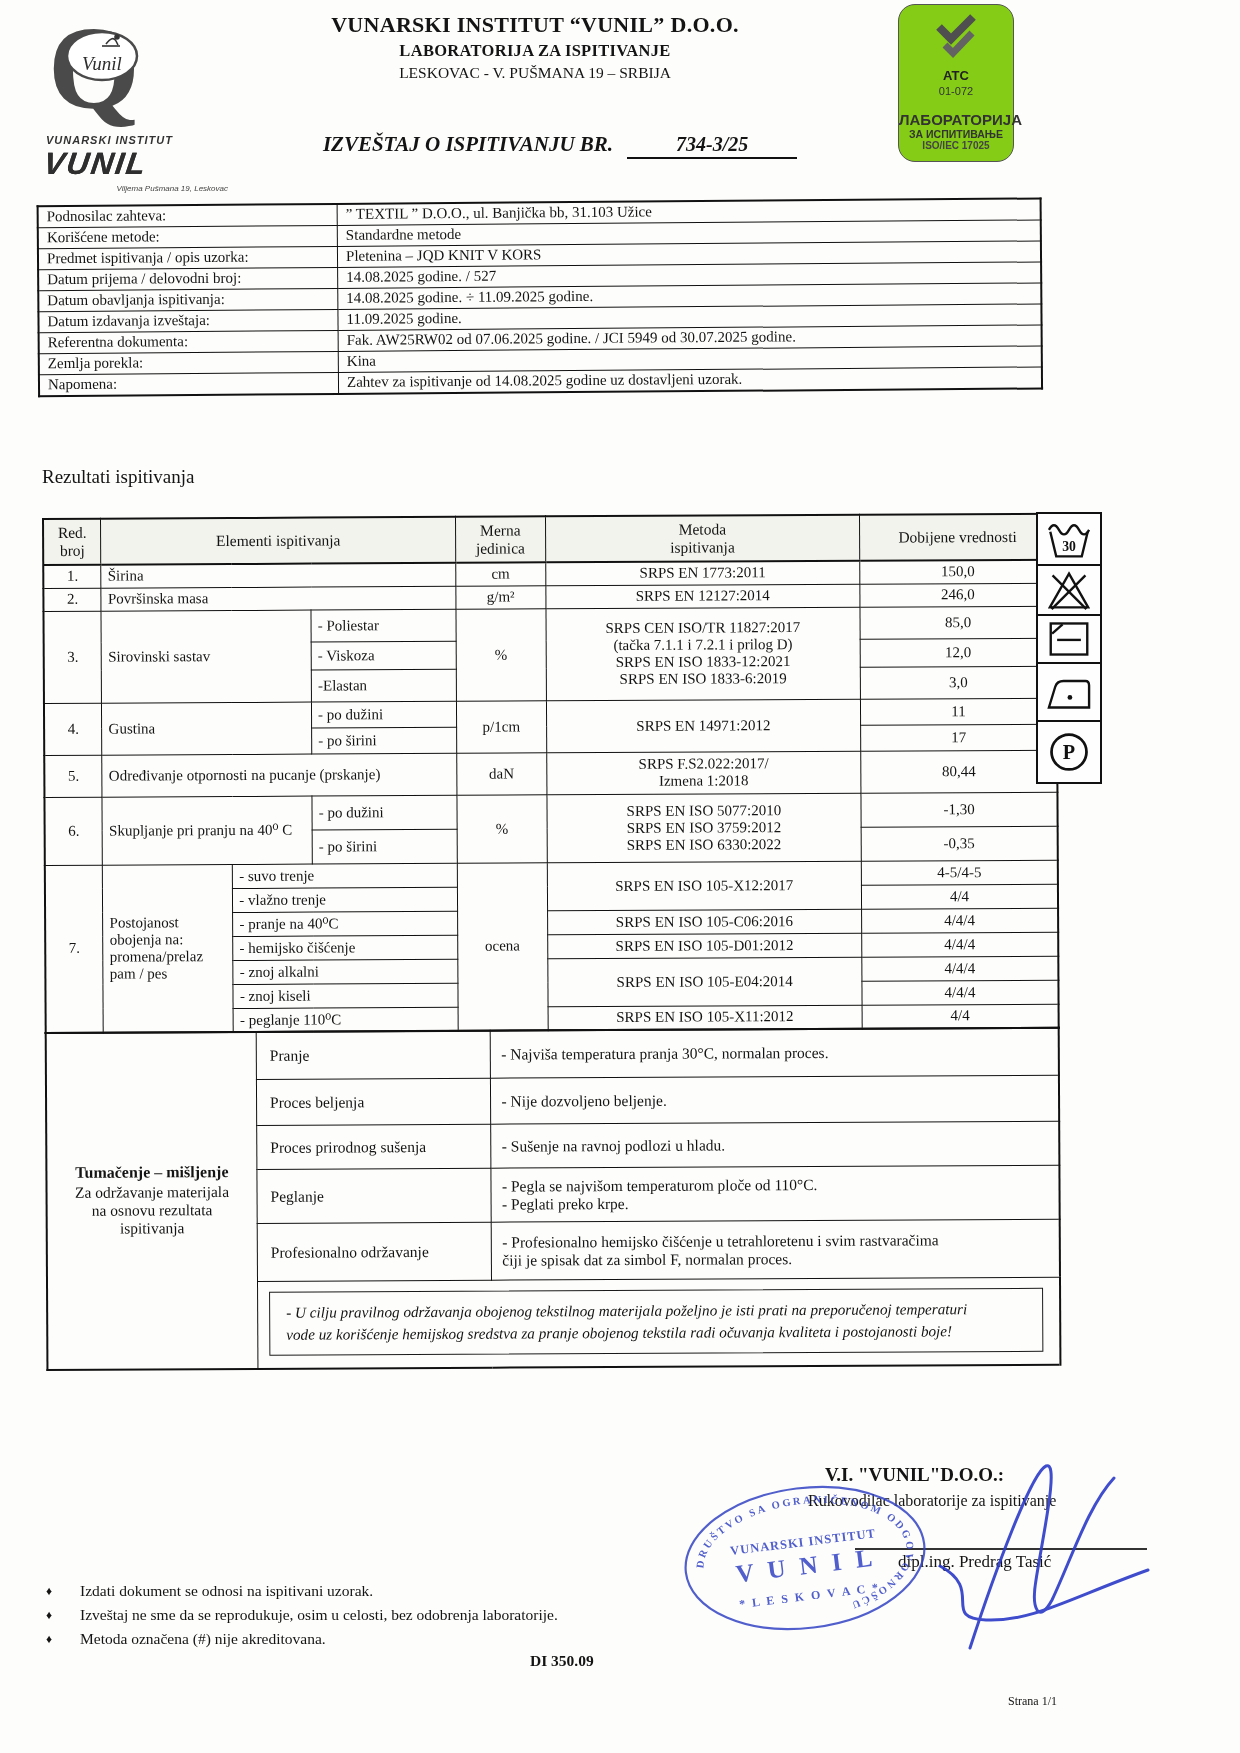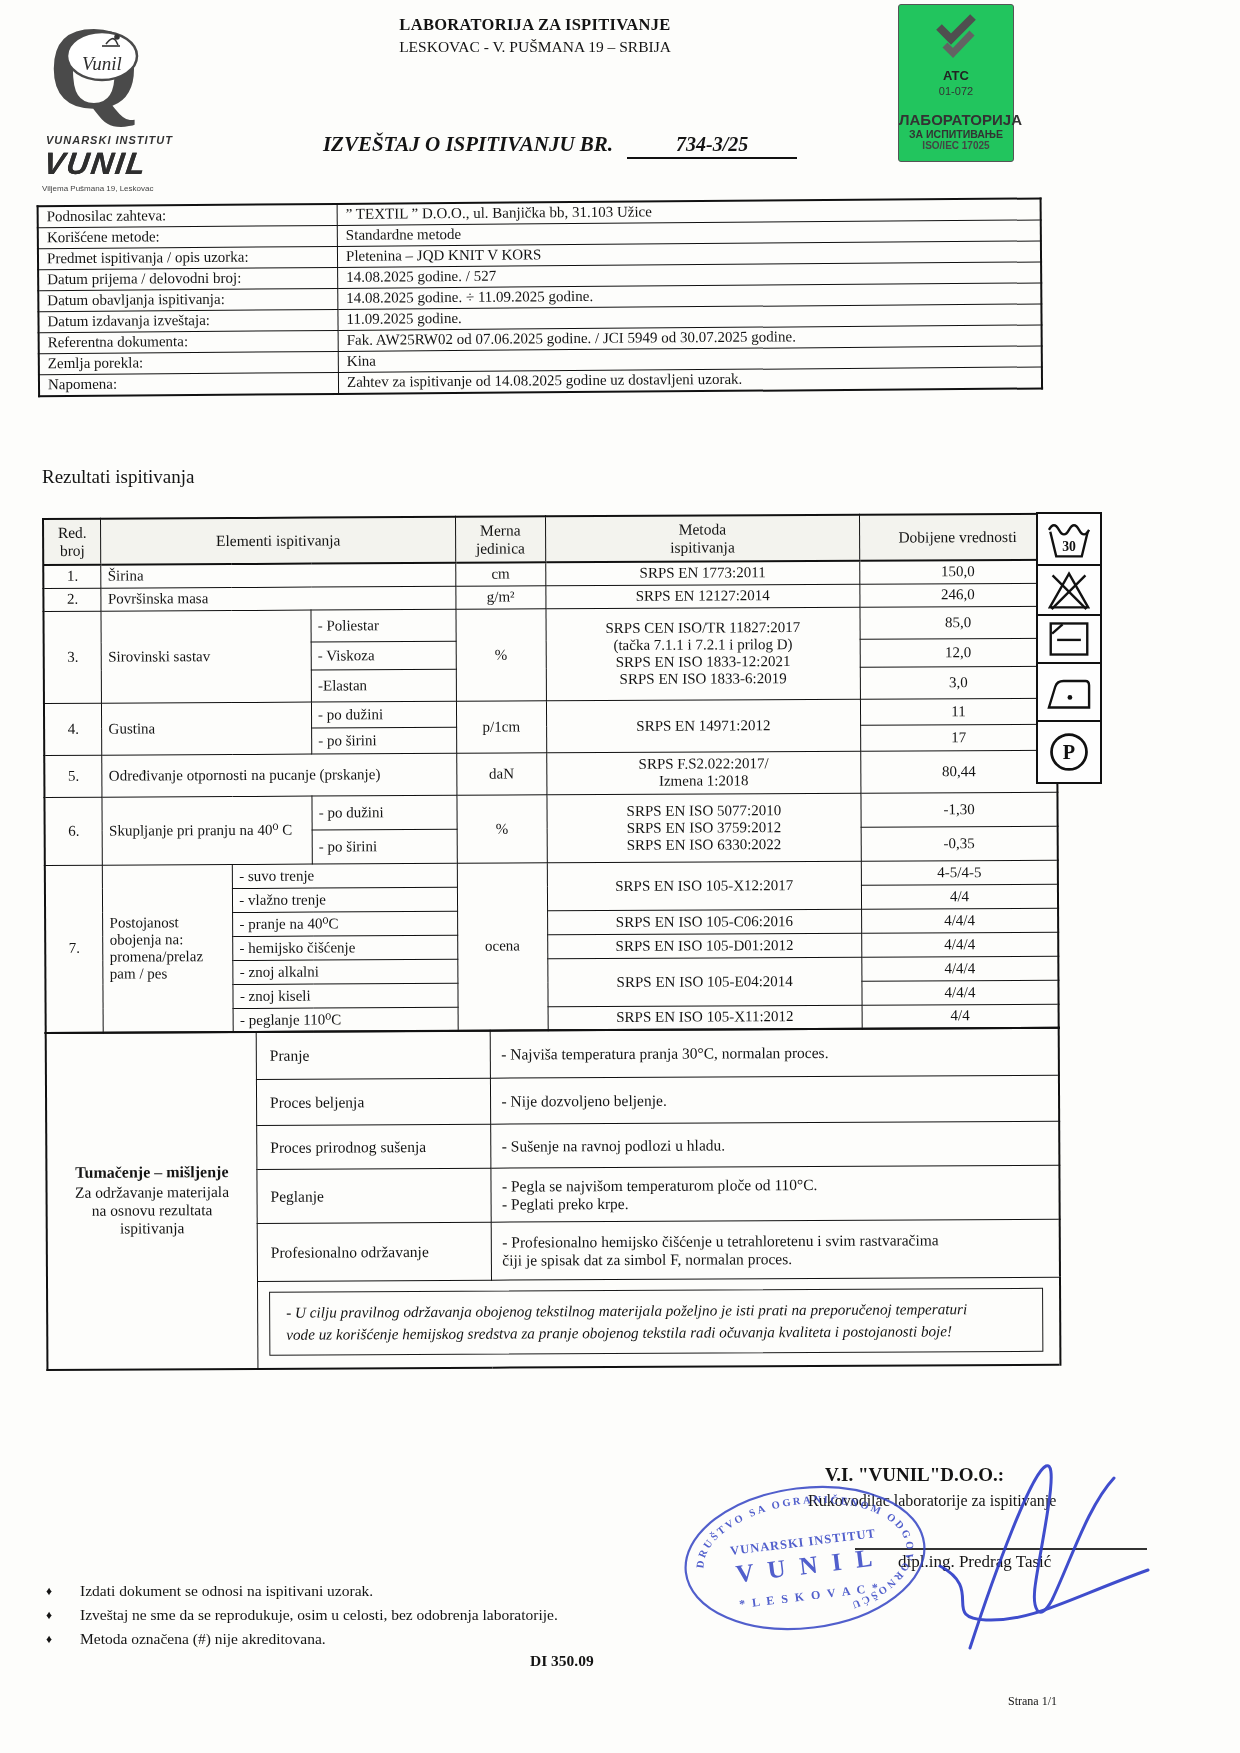--- a/index.html
+++ b/index.html
@@ -7,33 +7,33 @@
        font-family:"Liberation Serif","DejaVu Serif",serif;color:#141414;}
   .abs{position:absolute;}
   .pre{white-space:pre-line;}
   
   #hdr-left{left:38px;top:8px;width:190px;}
   #hdr-left .inst{font-family:"Liberation Sans",sans-serif;font-weight:bold;font-style:italic;
       font-size:11px;letter-spacing:1px;color:#333;margin:2px 0 0 8px;}
   #hdr-left .brand{font-family:"Liberation Sans",sans-serif;font-weight:900;font-style:italic;
       font-size:31px;letter-spacing:2px;color:#2e2e2e;transform:skewX(-8deg);margin:0 0 0 6px;
       text-shadow:0 0 .5px #2e2e2e;}
-  #hdr-left .addr{font-family:"Liberation Sans",sans-serif;font-size:8px;
-      color:#444;margin:2px 0 0 4px;}
+  #hdr-left .addr{font-family:"Liberation Sans",sans-serif;font-size:8px;font-style:italic;
+      color:#444;margin:2px 0 0 4px;text-align:right;}
   #hdr-center{left:255px;top:12px;width:560px;text-align:center;}
   .co-name{font-size:22px;font-weight:bold;letter-spacing:.3px;}
   .co-lab{font-size:16.5px;font-weight:bold;margin-top:3px;letter-spacing:.3px;}
   .co-addr{font-size:15.5px;margin-top:3px;}
   .co-tel{font-size:15.5px;margin-top:2px;}
   #rep-title{left:250px;top:132px;width:620px;text-align:center;font-size:21px;font-weight:bold;
       font-style:italic;}
   #rep-num{display:inline-block;border-bottom:2.3px solid #111;min-width:150px;padding:0 10px 1px;
       margin-left:14px;font-size:20px;}
-  #atc{left:898px;top:4px;width:114px;height:156px;border:1.7px solid #555;border-radius:3px;
-      text-align:center;font-family:"Liberation Sans",sans-serif;background:#22c55e;}
+  #atc{left:898px;top:4px;width:114px;height:156px;border:1.7px solid #555;border-radius:17px;
+      text-align:center;font-family:"Liberation Sans",sans-serif;background:#84cc16;}
   #atc .nm{font-weight:bold;font-size:13px;color:#222;margin-top:1px;}
   #atc .no{font-size:11px;color:#333;margin-top:2px;}
   #atc .l1{font-size:15px;font-weight:bold;color:#333;margin-top:14px;}
   #atc .l2{font-size:10.5px;font-weight:bold;color:#333;}
   #atc .iso{font-size:10px;font-weight:bold;color:#444;}
   
   #info-table{left:38px;top:205px;transform:rotate(-0.45deg);transform-origin:40px 180px;}
   #info-table table{border-collapse:collapse;width:1005px;border:2.6px solid #111;}
   #info-table td{border:1.5px solid #111;font-size:15px;padding:0px 8px 1px;height:19px;}
   #info-table td.lbl{width:282px;}
@@ -89,20 +89,21 @@
         <path d="M64 38 h18"></path>
     </g>
     <text x="64" y="62" text-anchor="middle" font-size="19" font-style="italic" fill="#2e2e2e">Vunil</text>
   </svg>
   <div class="inst">VUNARSKI INSTITUT</div>
   <div class="brand">VUNIL</div>
   <div class="addr">Viljema Pušmana 19, Leskovac</div>
 </div>
 
 <div class="abs" id="hdr-center">
+  <div class="co-name">VUNARSKI INSTITUT “VUNIL” D.O.O.</div>
   <div class="co-lab">LABORATORIJA ZA ISPITIVANJE</div>
   <div class="co-addr">LESKOVAC - V. PUŠMANA 19 – SRBIJA</div>
 </div>
 
 <div class="abs" id="rep-title">
   <span>IZVEŠTAJ O ISPITIVANJU BR.</span><span id="rep-num">734-3/25</span>
 </div>
 
 <div class="abs" id="atc">
   <svg width="58" height="50" viewBox="0 0 58 50" style="margin-top:8px">

